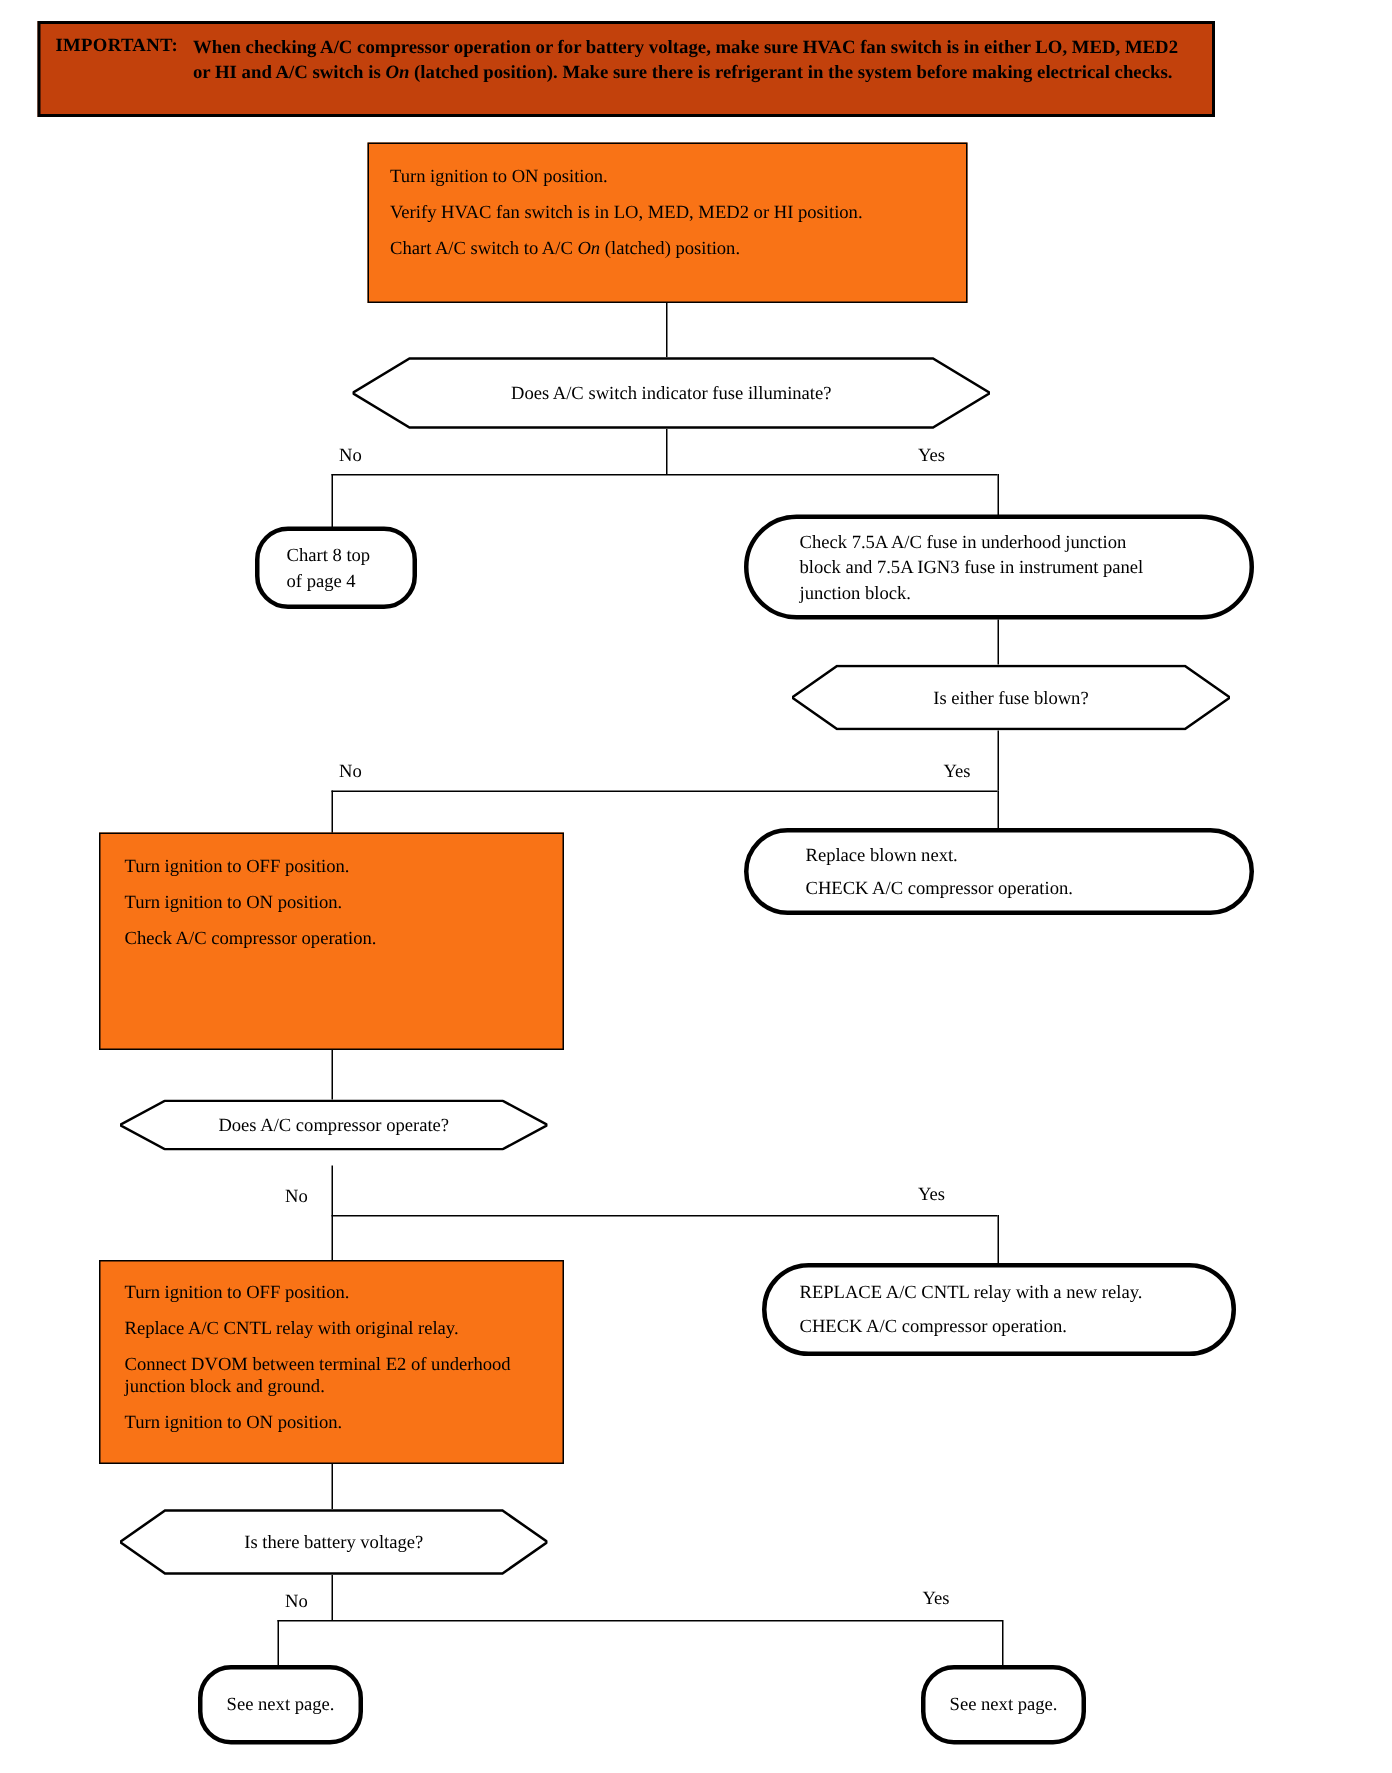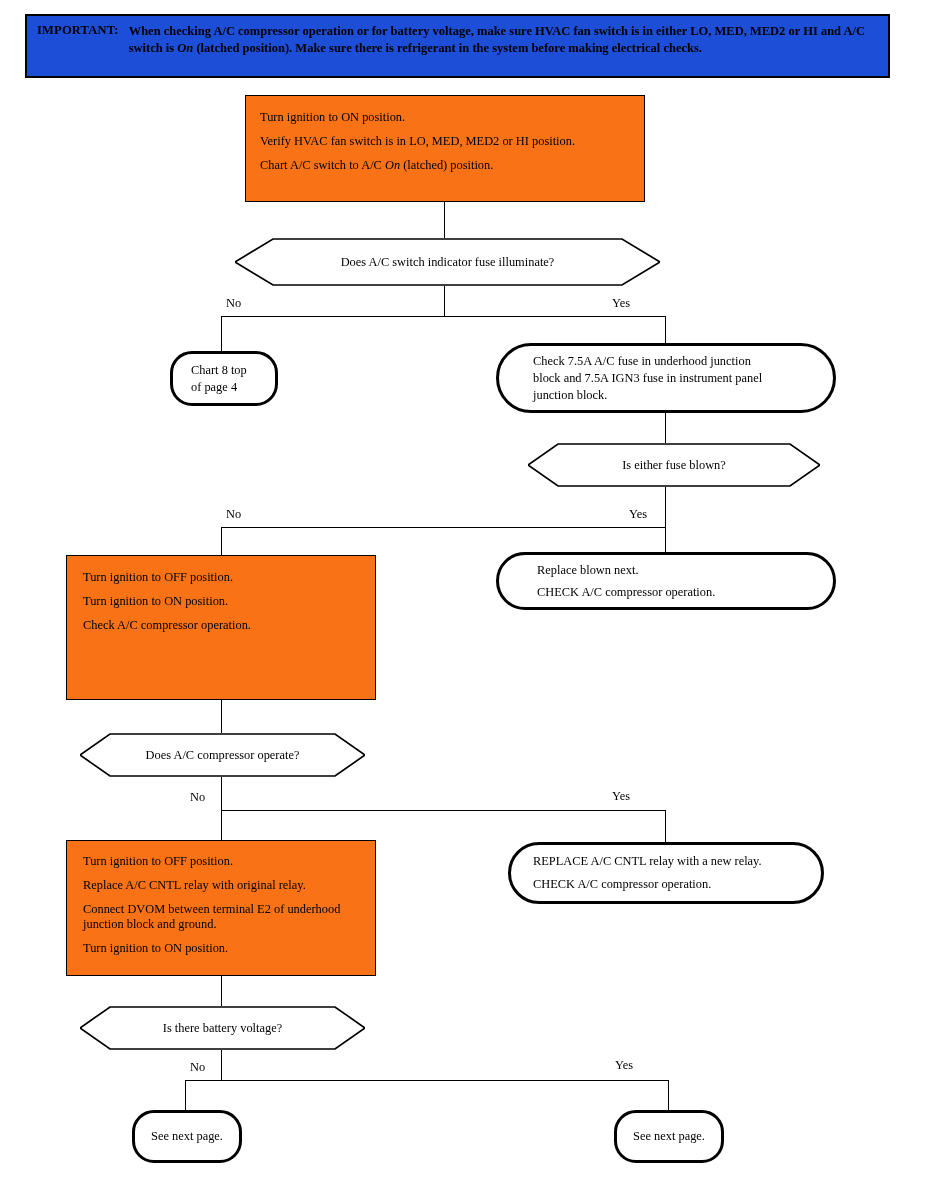--- a/index.html
+++ b/index.html
@@ -14,23 +14,23 @@
     color: #000000;
     overflow: hidden;
   }
 
   #canvas { position: absolute; left: 0; top: 0; width: 928px; height: 1182px; }
 
   
   .important-box {
     position: absolute;
     left: 25px; top: 14px;
-    width: 865px; height: 64px;
+    width: 785px; height: 64px;
     border: 2px solid #000;
-    background: #1d4ed8;
+    background: #c2410c;
   }
   .important-inner {
     display: flex;
     padding: 7px 10px 0 10px;
   }
   .important-label {
     font-weight: bold;
     font-size: 12.5px;
     white-space: nowrap;
     padding-right: 10px;
@@ -192,21 +192,21 @@
   </div>
 
   <div class="proc" style="left:66px; top:555px; width:310px; height:145px; padding:14px 16px;">
     <p>Turn ignition to OFF position.</p>
     <p>Turn ignition to ON position.</p>
     <p>Check A/C compressor operation.</p>
   </div>
 
   <div class="vline" style="left:221px; top:700px; height:33px;"></div>
 
-  <div class="decision" style="left:80px; top:733px; width:285px; height:44px;">
+  <div class="decision" style="left:80px; top:733px; width:285px; height:34px;">
     <svg class="hexline" viewBox="0 0 285 44" preserveAspectRatio="none">
       <polygon points="0,22 30,1 255,1 285,22 255,43 30,43" fill="#ffffff" stroke="#000000" stroke-width="1.7" vector-effect="non-scaling-stroke"></polygon>
     </svg>
     <div class="dlabel" style="padding:0 18px;">Does A/C compressor operate?</div>
   </div>
 
   <div class="vline" style="left:221px; top:777px; height:33px;"></div>
   <div class="hline" style="left:221px; top:810px; width:444px;"></div>
   <div class="vline" style="left:221px; top:810px; height:30px;"></div>
   <div class="vline" style="left:665px; top:810px; height:32px;"></div>

